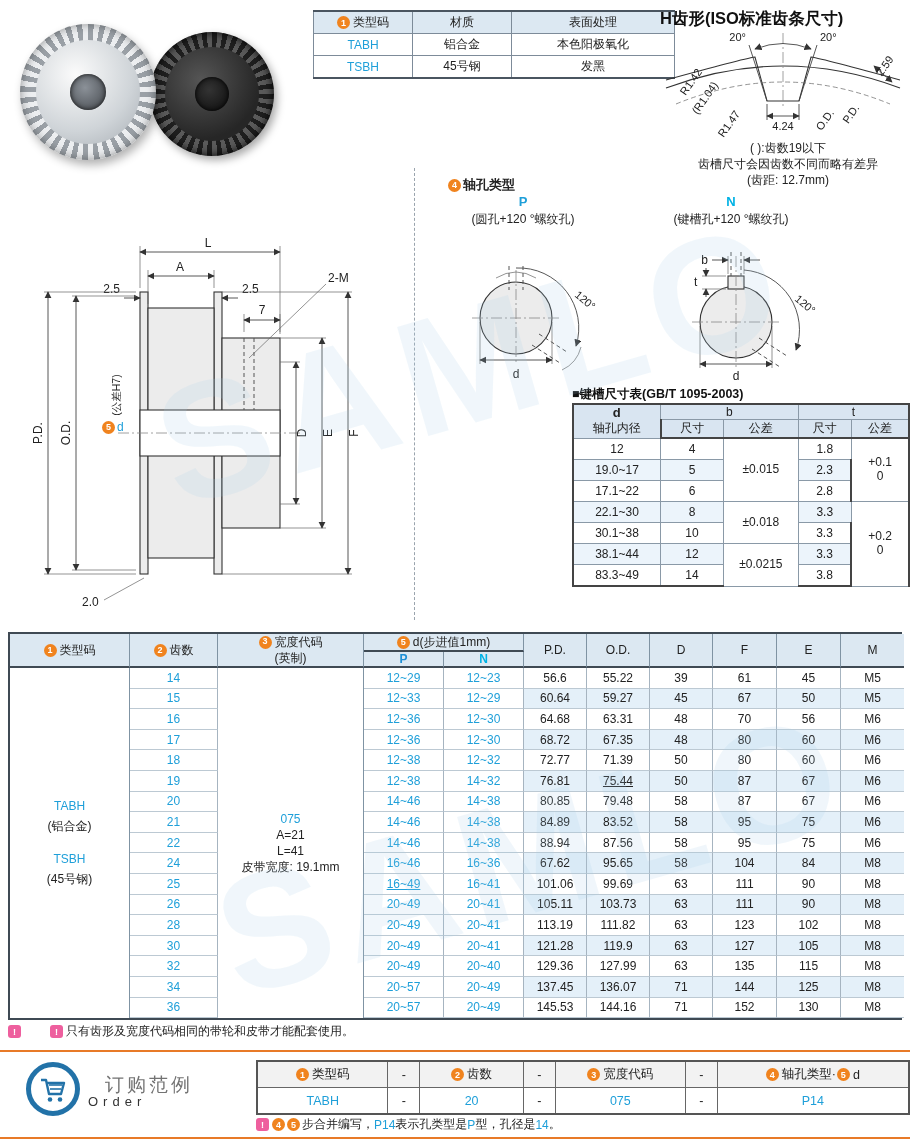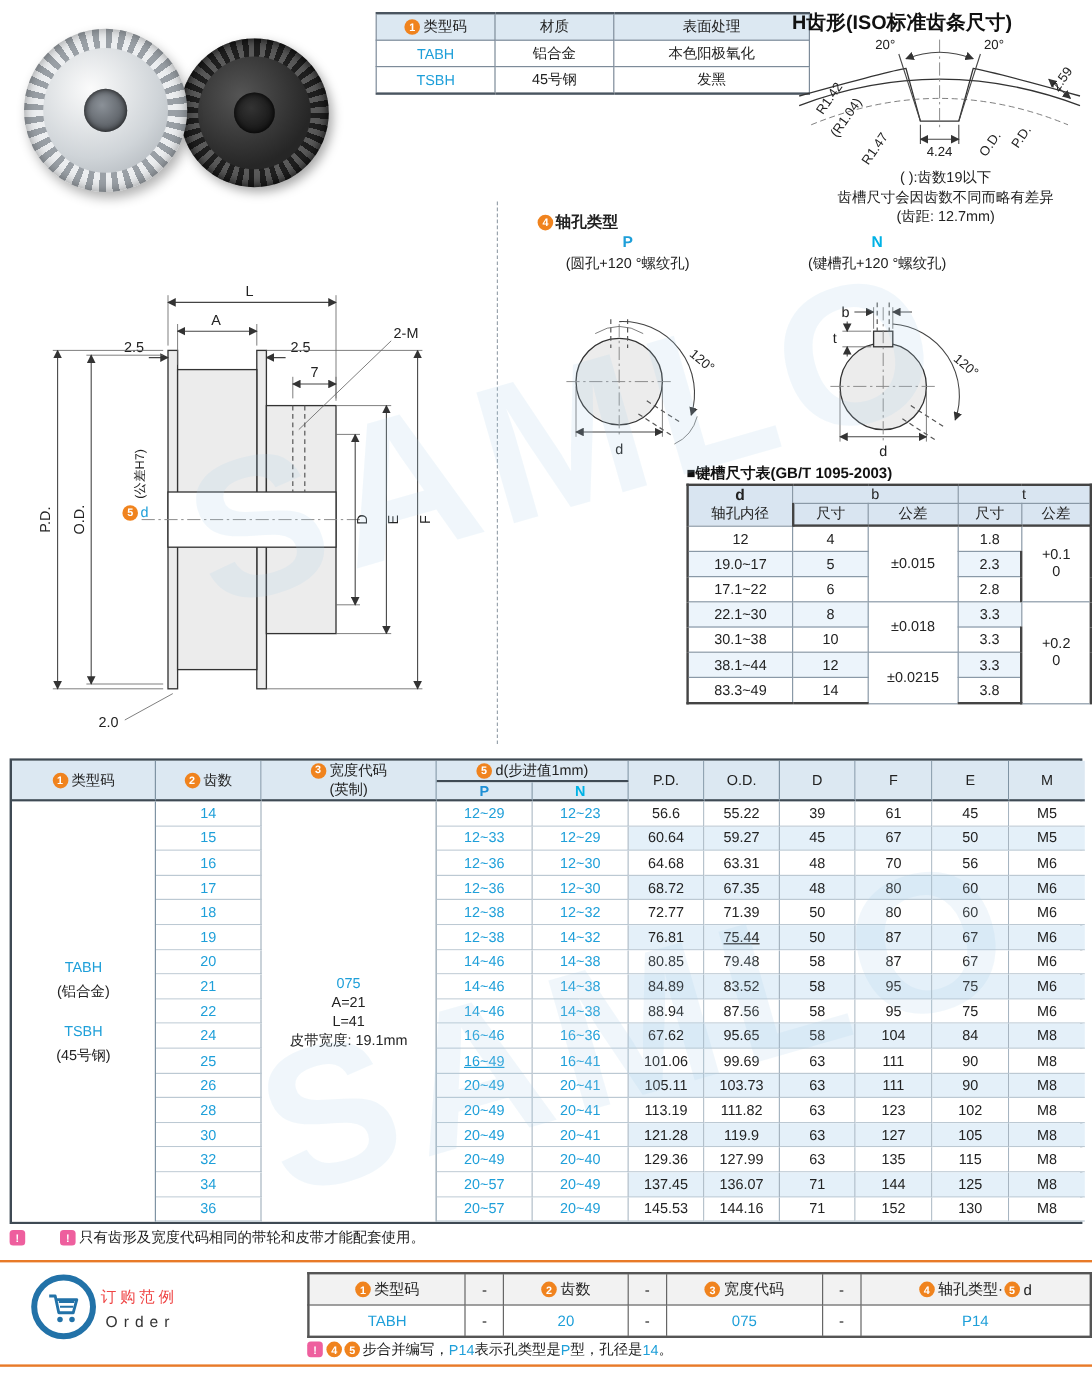--- a/index.html
+++ b/index.html
@@ -79,21 +79,21 @@
   #cell-type{grid-column:1;grid-row:3/20;display:flex;flex-direction:column;align-items:center;justify-content:center;
              gap:3px;border-right:1px solid #7f93a3;line-height:1.4;background:#fff}
   #cell-width{grid-column:3;grid-row:3/20;display:flex;flex-direction:column;
               border-right:1px solid #7f93a3;background:#fff}
   .wblk{display:flex;flex-direction:column;align-items:center;justify-content:center;line-height:1.35}
   
   #notes{left:8px;top:1023px;display:flex;align-items:center;font-size:12px;z-index:2}
   #note2{margin-left:26px;display:flex;align-items:center}
   .rule{position:absolute;left:0;width:910px;border-top:2.5px solid #E87A28;z-index:2}
   
-  #order-cn{left:84px;top:1072px;font-size:13px;letter-spacing:3px;color:#ef4444}
+  #order-cn{left:105px;top:1072px;font-size:19px;letter-spacing:3px;color:#737373}
   #order-en{left:88px;top:1094px;font-size:13px;letter-spacing:5px;color:#333}
   #ord{left:256px;top:1060px;border-collapse:collapse;z-index:2;position:absolute;background:#fff}
   #ord td{border:1px solid #666;text-align:center;height:25px;font-size:12.5px;padding:0 4px}
   #ord tr:first-child td{background:#F2F2F2}
   #ord{border:2px solid #555}
   #ord .oc1{width:128px}#ord .od1{width:24px}#ord .oc2{width:100px}#ord .oc3{width:128px}#ord .oc4{width:192px}
   #ord .hcell{display:flex;align-items:center;justify-content:center;gap:1px}
   #ord-note{left:256px;top:1116px;display:flex;align-items:center;font-size:12px;z-index:2}
   
   .ln{stroke:#333;stroke-width:1.1;fill:none}

